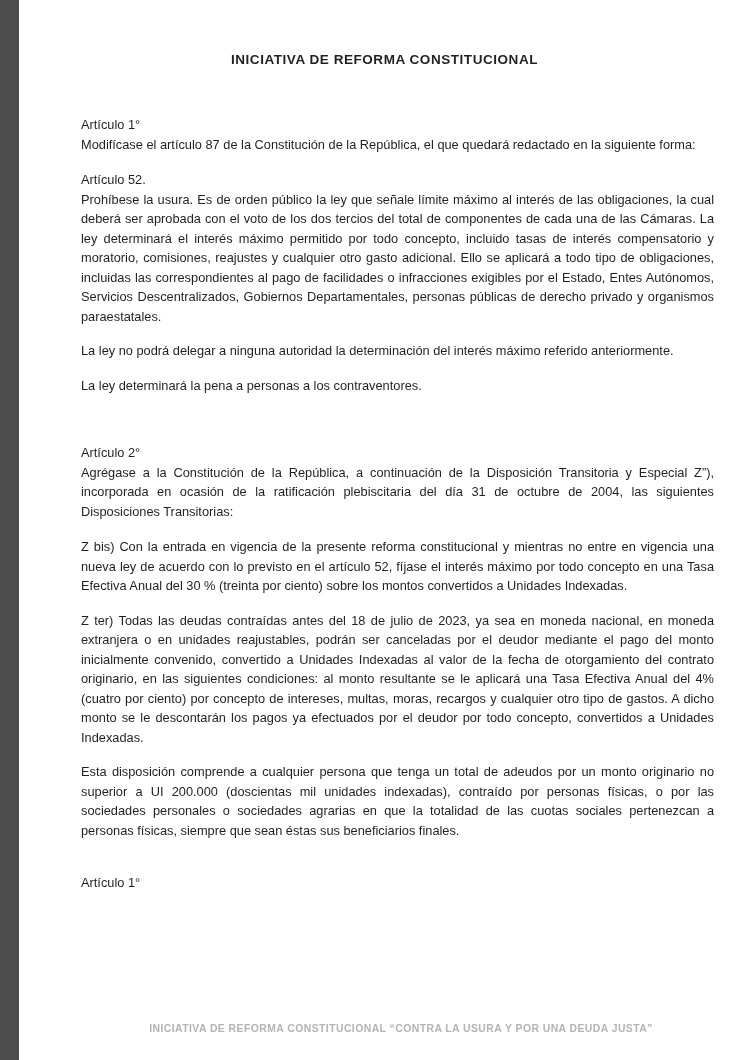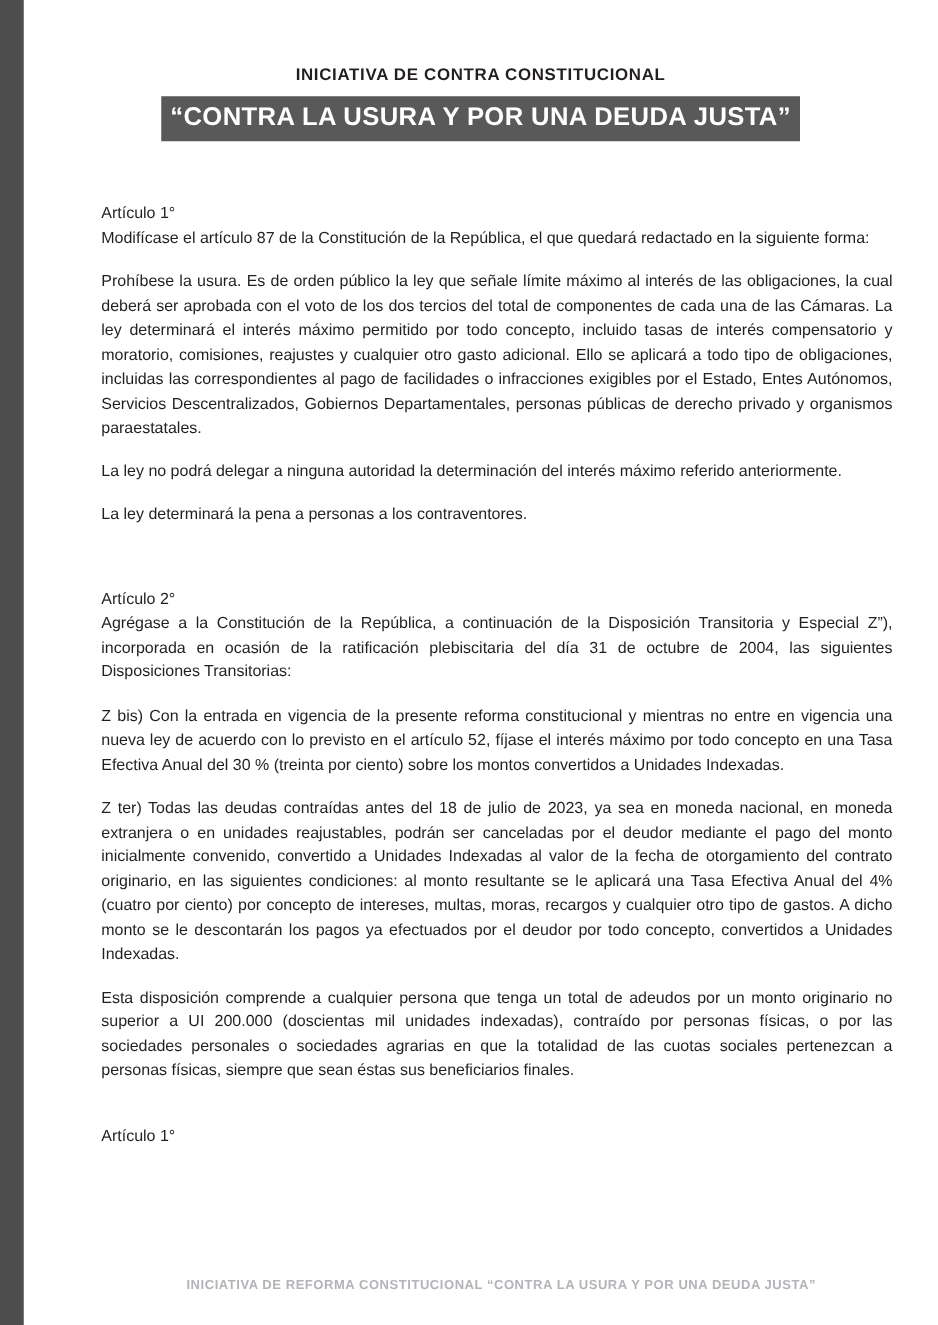--- a/index.html
+++ b/index.html
@@ -104,32 +104,30 @@
 </head>
 <body>
 
 <div class="page">
 
   <div class="edge-strip"></div>
 
   <div class="content">
 
     <div class="header">
-      <div class="header-eyebrow">INICIATIVA DE CONTRA CONSTITUCIONAL</div>
-      <div class="banner-wrap">
-        <div class="banner">“CONTRA LA USURA Y POR UNA DEUDA JUSTA”</div>
-      </div>
+      <div class="header-eyebrow">INICIATIVA DE REFORMA CONSTITUCIONAL</div>
     </div>
 
     <div class="body-area">
 
       <div>
         <div class="art-head">Artículo 1°</div>
         <p class="para">Modifícase el artículo 87 de la Constitución de la República, el que quedará redactado en la siguiente forma:</p>
         <div class="gap-md"></div>
+        <div class="art-head">Artículo 52.</div>
         <p class="para">Prohíbese la usura. Es de orden público la ley que señale límite máximo al interés de las obligaciones, la cual deberá ser aprobada con el voto de los dos tercios del total de componentes de cada una de las Cámaras. La ley determinará el interés máximo permitido por todo concepto, incluido tasas de interés compensatorio y moratorio, comisiones, reajustes y cualquier otro gasto adicional. Ello se aplicará a todo tipo de obligaciones, incluidas las correspondientes al pago de facilidades o infracciones exigibles por el Estado, Entes Autónomos, Servicios Descentralizados, Gobiernos Departamentales, personas públicas de derecho privado y organismos paraestatales.</p>
         <div class="gap-sm"></div>
         <p class="para">La ley no podrá delegar a ninguna autoridad la determinación del interés máximo referido anteriormente.</p>
         <div class="gap-sm"></div>
         <p class="para">La ley determinará la pena a personas a los contraventores.</p>
         <div class="gap-sm"></div>
       </div>
 
       <div class="gap-xl"></div>
 

